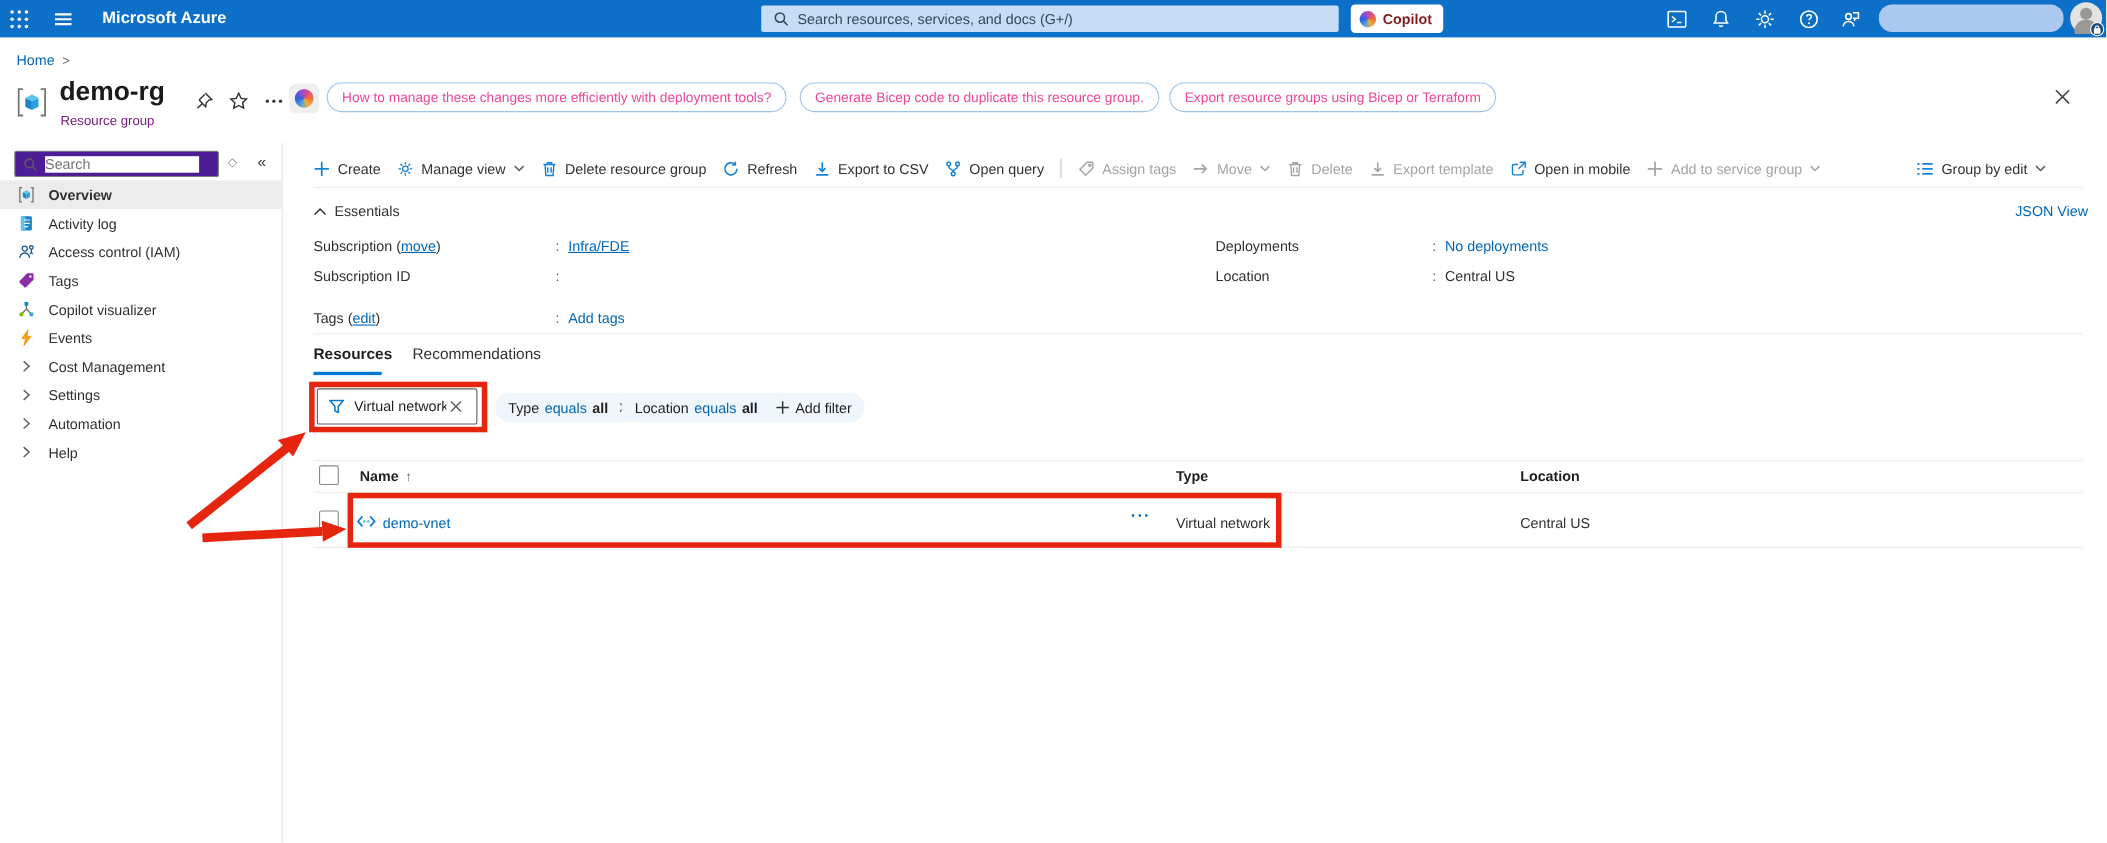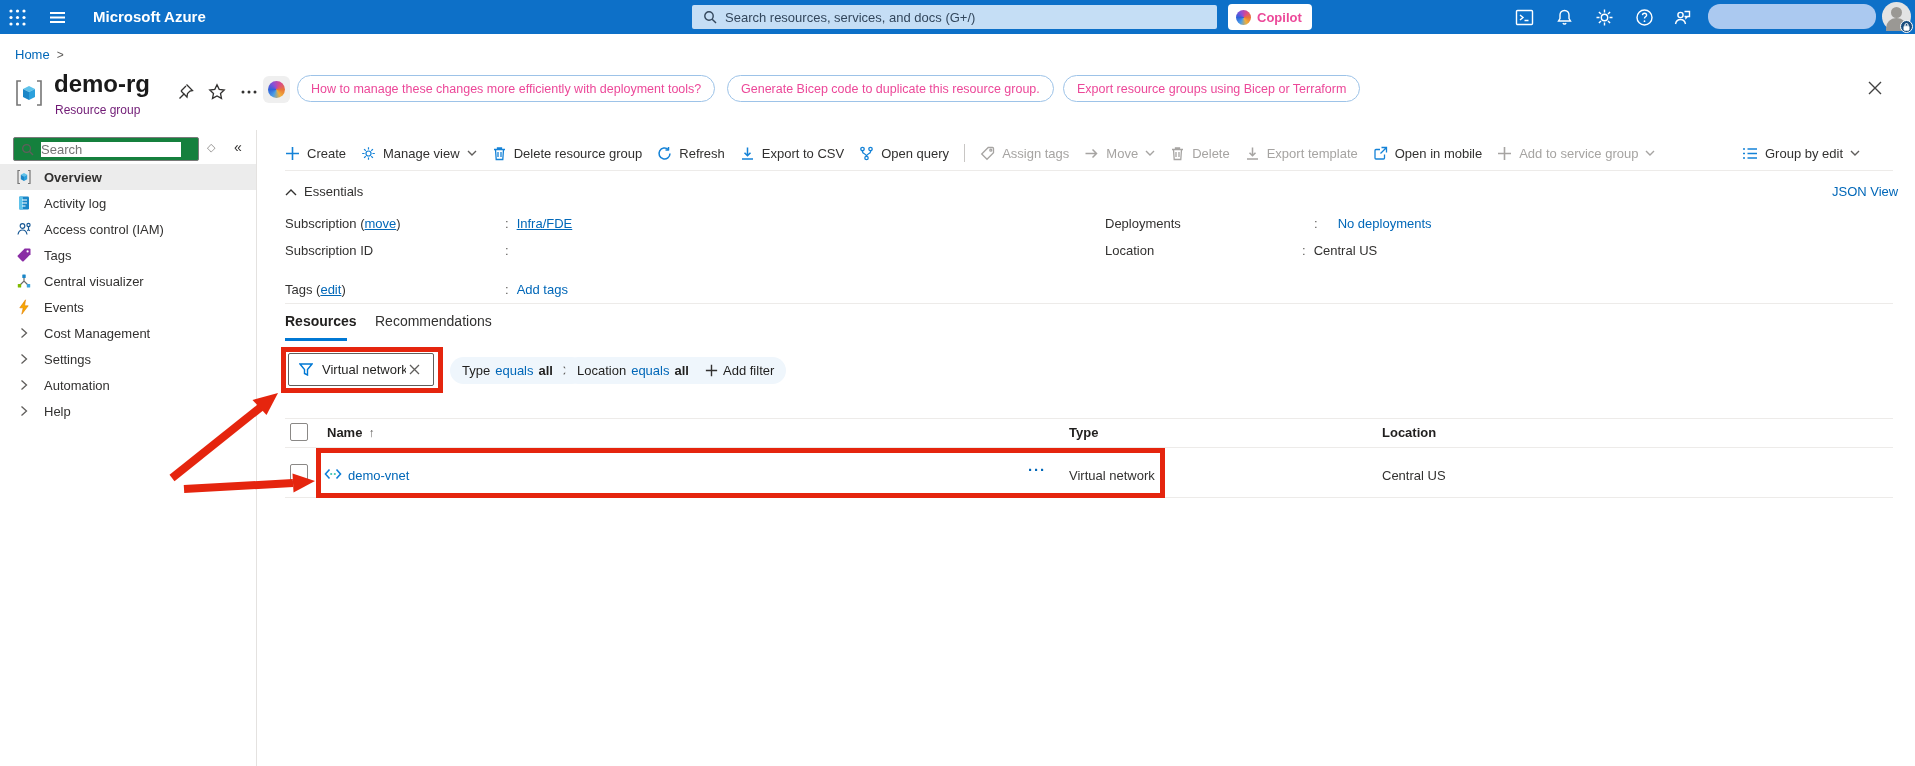--- a/index.html
+++ b/index.html
@@ -10,21 +10,21 @@
   
   .topbar { position:absolute; left:0; top:0; width:1915px; height:34px; background:#0d70c8; }
   .tb-icon { position:absolute; top:8px; width:19px; height:19px; color:#fff; cursor:pointer; }
   .tb-brand { position:absolute; left:93px; top:0; line-height:34px; color:#fff; font-size:15px; font-weight:700; }
   .tb-search { position:absolute; left:692px; top:5px; width:525px; height:24px; background:#c5def5; border-radius:2px; display:flex; align-items:center; }
   .tb-search svg { margin-left:11px; color:#33475c; }
   .tb-search input { border:0; outline:0; background:transparent; font-size:13px; color:#33475c; margin-left:8px; width:460px; font-family:inherit; }
   .tb-search input::placeholder { color:#33475c; opacity:1; }
   .copilot-btn { position:absolute; left:1228px; top:4px; height:26px; background:#fff; border-radius:4px; display:flex; align-items:center; padding:0 10px 0 8px; gap:6px; cursor:pointer; }
   .copilot-logo { width:15px; height:15px; border-radius:50%; background:conic-gradient(from 210deg,#4a9fe8,#2f62d8,#8a4fd8,#d8488f,#e8743a,#f0b03a,#4a9fe8); }
-  .copilot-btn span { font-size:13px; font-weight:700; color:#ec4899; }
+  .copilot-btn span { font-size:13px; font-weight:700; color:#7f1d1d; }
   .tb-redacted { position:absolute; left:1708px; top:4px; width:168px; height:25px; border-radius:12px; background:#abc9f0; }
   .tb-avatar { position:absolute; left:1882px; top:2px; width:29px; height:29px; border-radius:50%; background:#e3e3e3; overflow:visible; cursor:pointer; }
   .tb-avatar .head { position:absolute; left:9px; top:5px; width:11px; height:11px; border-radius:50%; background:#9a9894; }
   .tb-avatar .body { position:absolute; left:4px; top:16px; width:21px; height:13px; border-radius:10px 10px 0 0; background:#9a9894; }
   .tb-avatar .badge { position:absolute; right:-2px; bottom:-2px; width:13px; height:13px; border-radius:50%; background:#1b4e7e; border:1px solid #fff; display:flex; align-items:center; justify-content:center; }
 
   
   .breadcrumb { position:absolute; left:15px; top:47px; font-size:13px; display:flex; align-items:center; gap:7px; }
   .breadcrumb a { color:#0067b8; text-decoration:none; cursor:pointer; }
   .breadcrumb .sep { color:#605e5c; font-size:12px; }
@@ -84,21 +84,21 @@
   .td { position:absolute; top:468px; font-size:13px; color:#323130; }
   .td.link { color:#0067b8; cursor:pointer; }
   .row-menu { position:absolute; left:1028px; top:461px; font-size:15px; color:#0067b8; letter-spacing:1px; font-weight:700; cursor:pointer; }
 
   
   .anno-box { position:absolute; border:5px solid #e5250e; pointer-events:none; z-index:40; }
   .anno-svg { position:absolute; left:0; top:0; z-index:41; pointer-events:none; }
 
   
   .side-sep { position:absolute; left:256px; top:130px; width:1px; height:636px; background:#e4e2e0; }
-  .side-search { position:absolute; left:13px; top:137px; width:186px; height:24px; border:1px solid #7a7a7a; border-radius:2px; background:#15803d; display:flex; align-items:center; }
+  .side-search { position:absolute; left:13px; top:137px; width:186px; height:24px; border:1px solid #7a7a7a; border-radius:2px; background:#4c1d95; display:flex; align-items:center; }
   .side-search svg { margin-left:7px; color:#605e5c; }
   .side-search input { border:0; outline:0; width:140px; margin-left:7px; font-size:13px; color:#605e5c; font-family:inherit; }
   .side-diamond { position:absolute; left:207px; top:141px; font-size:11px; color:#8a8886; cursor:pointer; }
   .side-collapse { position:absolute; left:234px; top:139px; font-size:14px; color:#323130; cursor:pointer; }
   .side-menu { position:absolute; left:0; top:164px; width:256px; display:flex; flex-direction:column; }
   .side-item { height:26px; display:flex; align-items:center; padding-left:16px; gap:12px; font-size:13px; color:#323130; cursor:pointer; }
   .side-item.selected { background:#ececec; font-weight:700; }
   .side-item .sicon { width:16px; height:16px; flex:0 0 16px; display:flex; align-items:center; justify-content:center; }
 </style>
 </head>
@@ -330,21 +330,21 @@
   <div class="ess-row" style="left:285px; top:243px;">
     <span class="ess-label" style="width:220px">Subscription ID</span>
     <span class="ess-colon">:</span>
     <span class="ess-val"></span>
   </div>
   <div class="ess-row" style="left:285px; top:282px;">
     <span class="ess-label" style="width:220px"><span>Tags (</span><a class="ulink">edit</a><span>)</span></span>
     <span class="ess-colon">:</span>
     <a class="plink">Add tags</a>
   </div>
-  <div class="ess-row" style="left:1105px; top:216px;gap:12px;">
+  <div class="ess-row" style="left:1105px; top:216px;">
     <span class="ess-label" style="width:197px">Deployments</span>
     <span class="ess-colon">:</span>
     <a class="plink">No deployments</a>
   </div>
   <div class="ess-row" style="left:1105px; top:243px;">
     <span class="ess-label" style="width:197px">Location</span>
     <span class="ess-colon">:</span>
     <span class="ess-val">Central US</span>
   </div>
 
@@ -473,21 +473,21 @@
     </div>
     <div class="side-item">
       <span class="sicon">
         <svg width="16" height="16" viewBox="0 0 16 16">
             <path d="M8 4v4M4 12 8 8l4 4" fill="none" stroke="#6b6b6b" stroke-width="1.2"></path>
             <rect x="6.3" y="1.5" width="3.4" height="3.4" rx="0.5" fill="#1a86c7"></rect>
             <rect x="1.8" y="11" width="3.4" height="3.4" rx="0.5" fill="#7fba00"></rect>
             <rect x="10.8" y="11" width="3.4" height="3.4" rx="0.5" fill="#3aa3dc"></rect>
           </svg>
       </span>
-      <span>Central visualizer</span>
+      <span>Copilot visualizer</span>
     </div>
     <div class="side-item">
       <span class="sicon">
         <svg width="16" height="16" viewBox="0 0 16 16">
             <polygon points="9.5,0.8 3.8,8.8 7.2,8.8 5.8,15.2 12.2,6.8 8.6,6.8" fill="#f8a800" stroke="#e07c00" stroke-width="0.6"></polygon>
           </svg>
       </span>
       <span>Events</span>
     </div>
     <div class="side-item">

